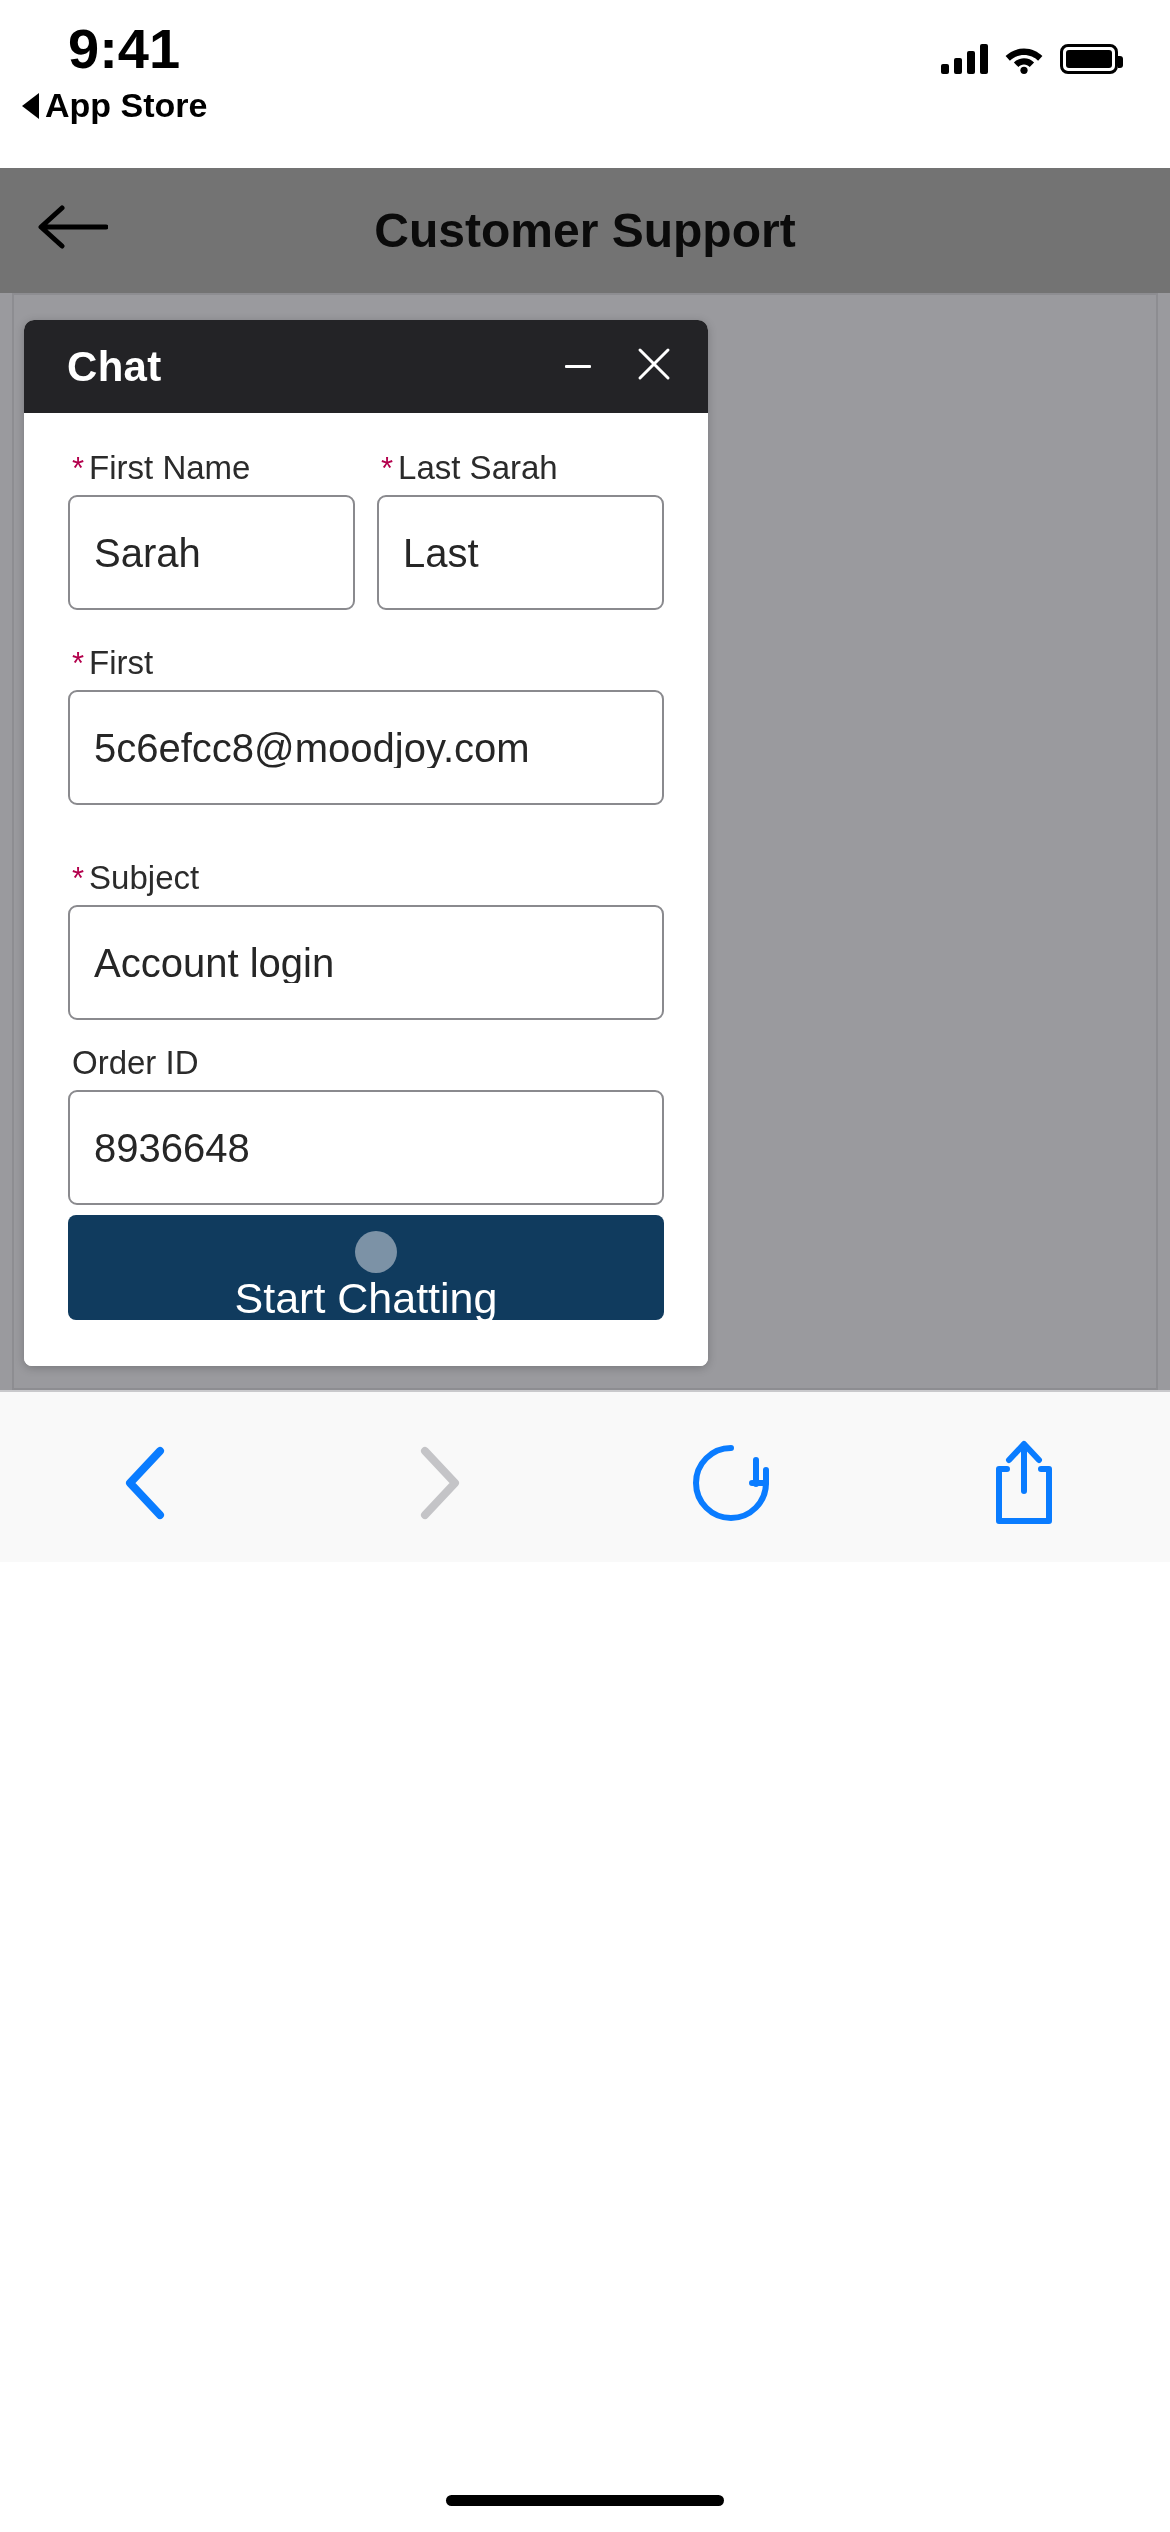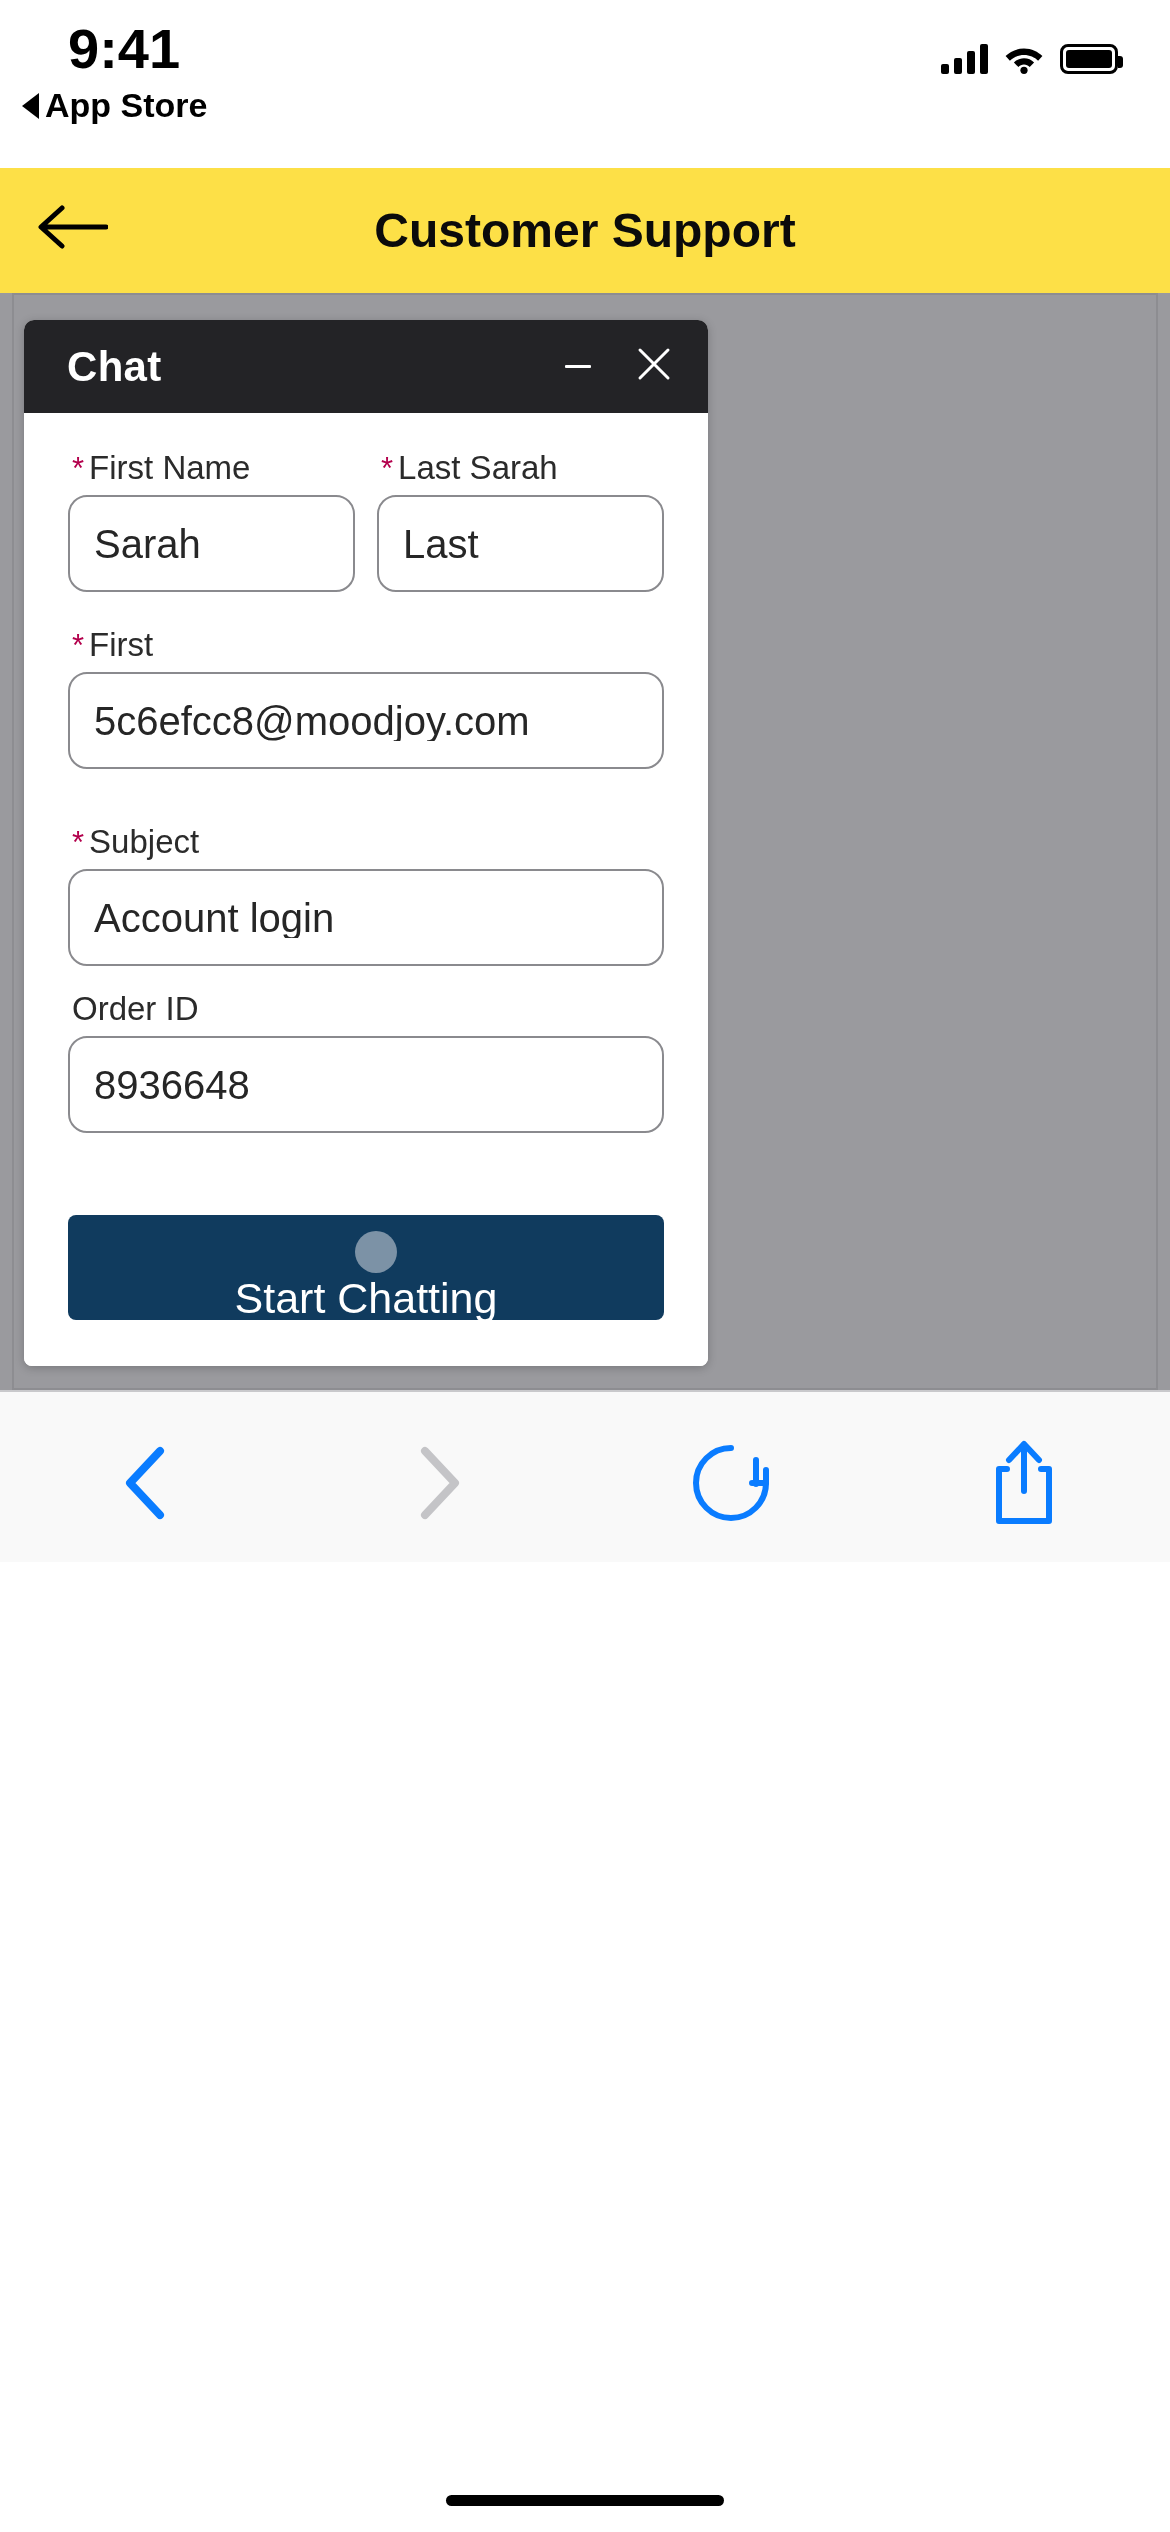--- a/index.html
+++ b/index.html
@@ -47,21 +47,21 @@
   }
   .batt::after {
     content:""; position:absolute; right:-8px; top:9px;
     width:5px; height:12px; background:#000; border-radius:0 3px 3px 0;
   }
   .batt > span { display:block; width:100%; height:100%; background:#000; border-radius:3px; }
 
   
   .navbar {
     position:absolute; left:0; top:168px; width:1170px; height:125px;
-    background:#fde047;
+    background:#737373;
   }
   .nav-back {
     position:absolute; left:36px; top:30px; width:72px; height:62px;
     display:flex; align-items:center; justify-content:center;
   }
   .nav-title {
     position:absolute; left:0; top:0; width:1170px; height:125px;
     display:flex; align-items:center; justify-content:center;
     font-size:48px; font-weight:600; color:#0b0b0b;
   }
@@ -108,21 +108,21 @@
 
   .row2 { display:flex; gap:22px; }
   .field { margin-bottom:0; }
   .field.half { flex:1 1 0; min-width:0; }
   .field-label {
     font-size:33px; color:#2b2b2b; line-height:1; padding-left:4px;
     margin-bottom:11px; white-space:nowrap;
   }
   .req { color:#b3004c; font-size:31px; margin-right:5px; }
   .input-box {
-    height:97px; border:2px solid #8a8a8e; border-radius:19px;
+    height:115px; border:2px solid #8a8a8e; border-radius:9px;
     background:#ffffff; display:flex; align-items:center;
     padding:0 24px;
   }
   .input-val {
     font-size:40px; color:#262626; line-height:1;
     overflow:hidden; white-space:nowrap; text-overflow:ellipsis;
   }
   .gap-a { height:36px; }
   .gap-b { height:56px; }
   .gap-c { height:26px; }

